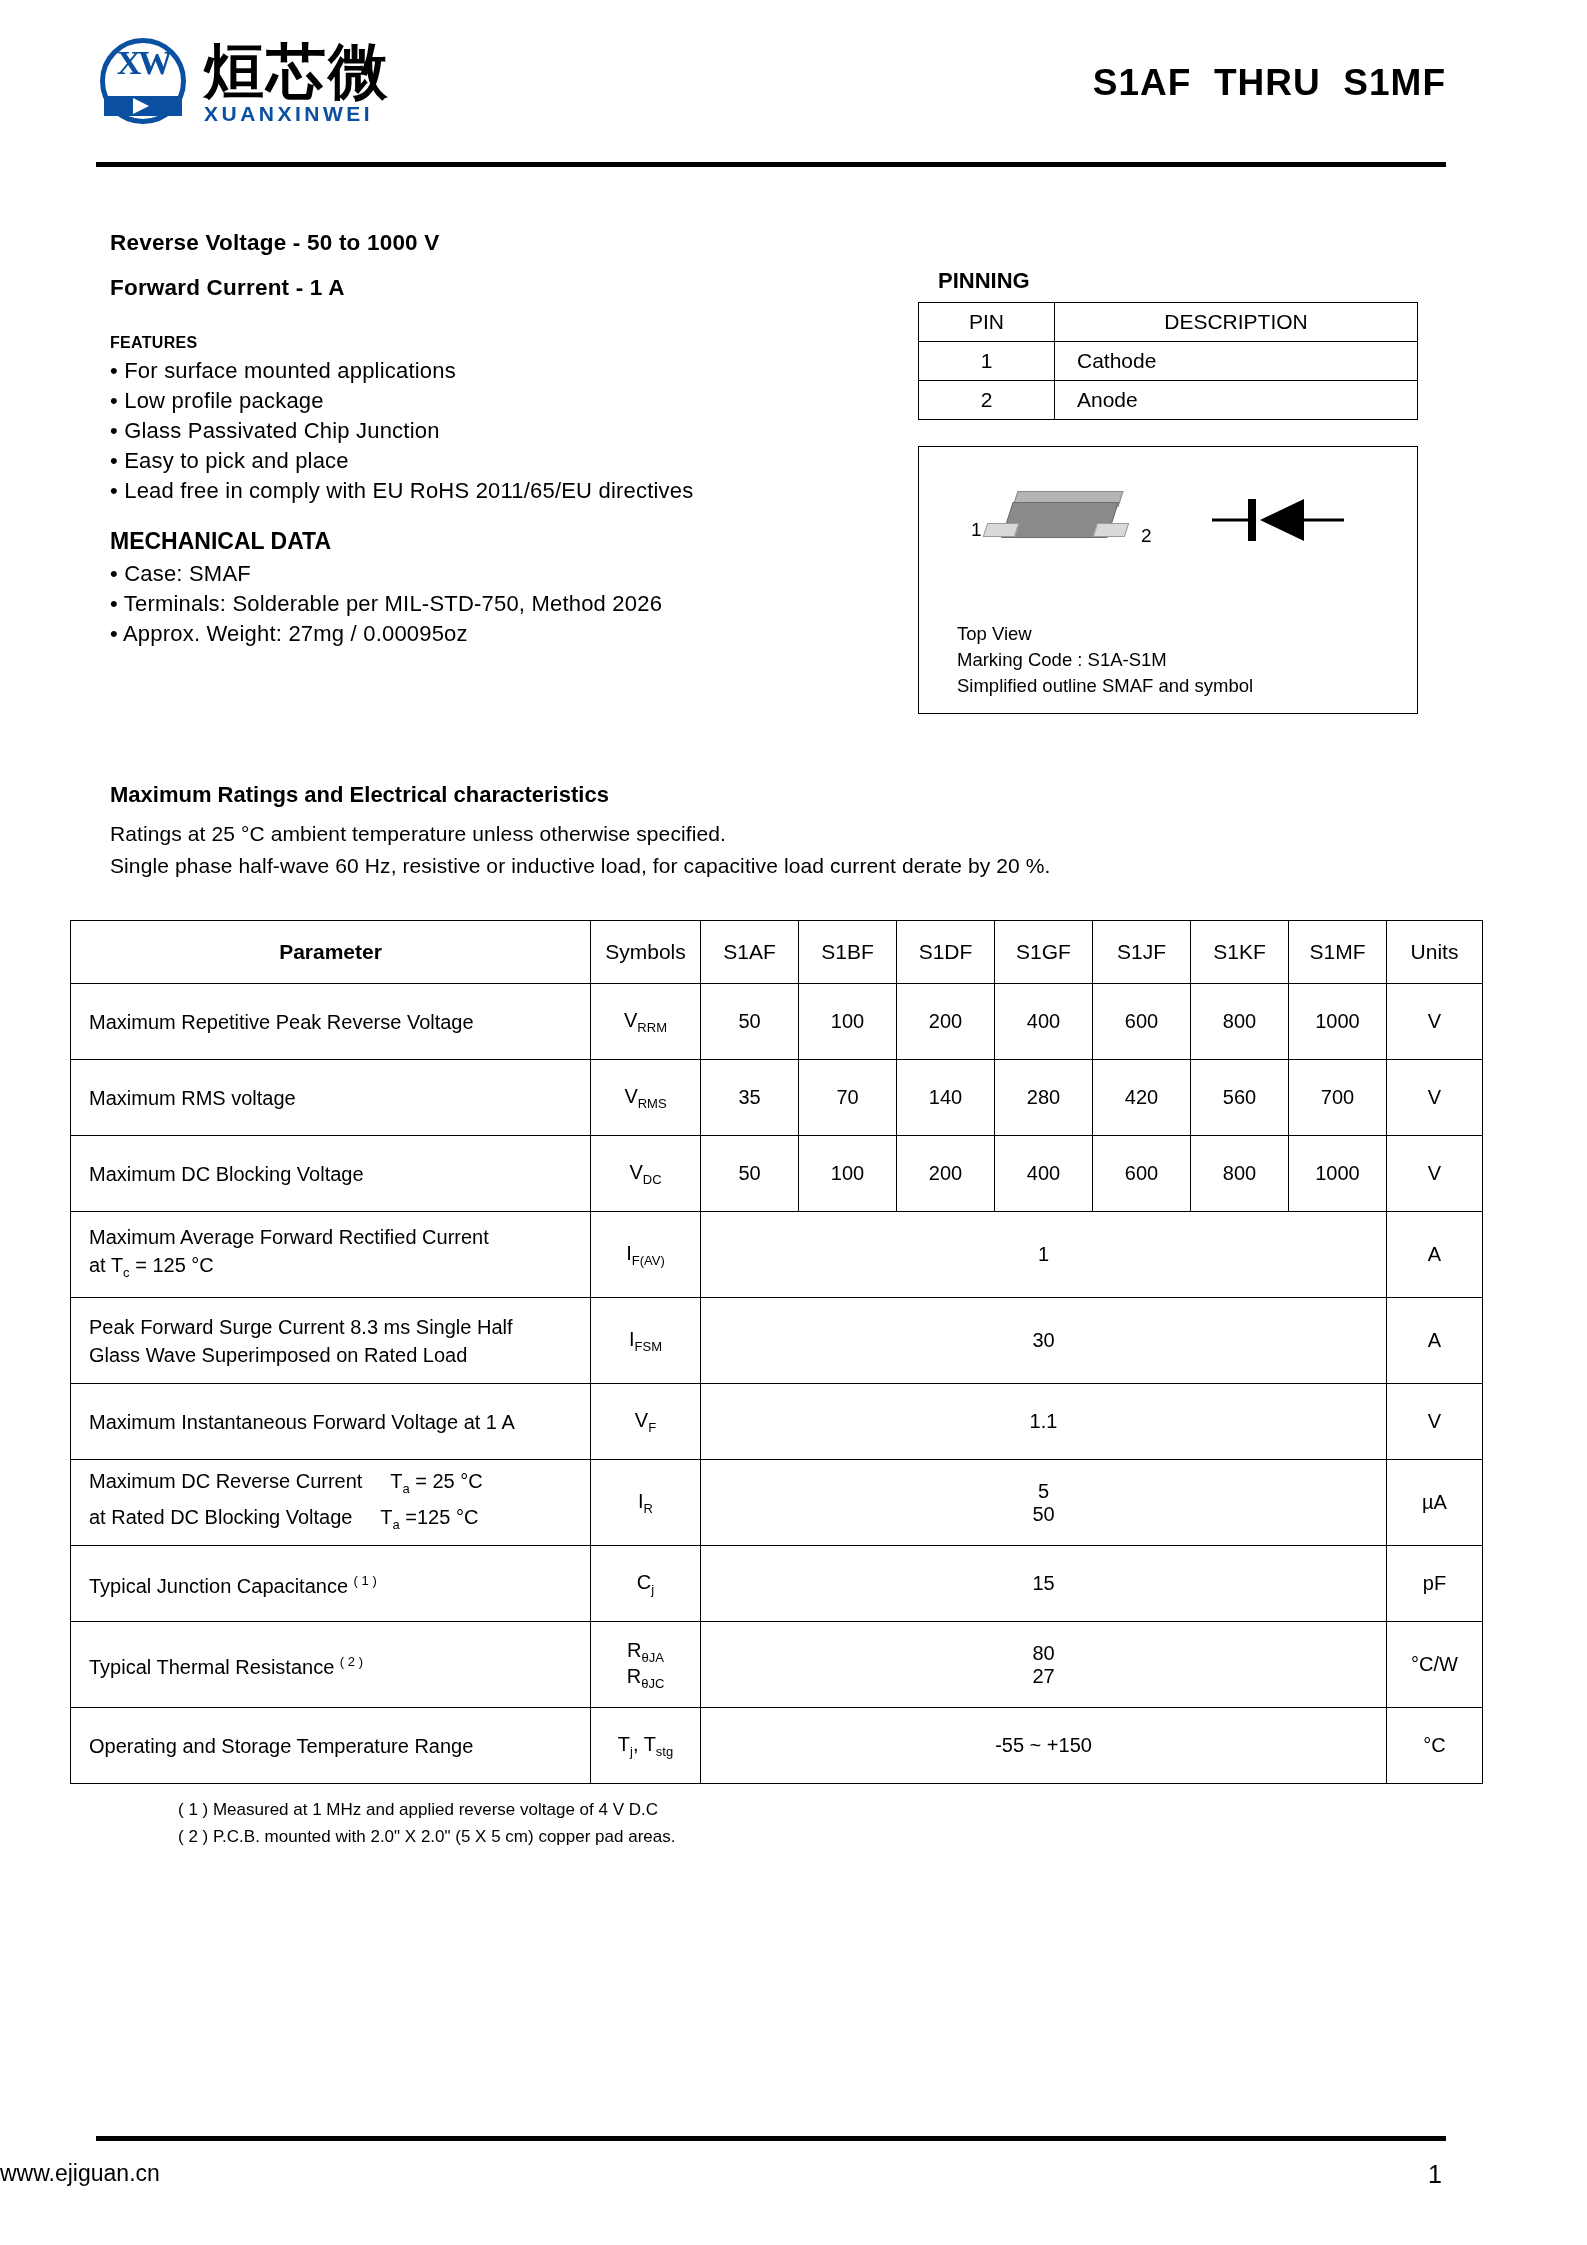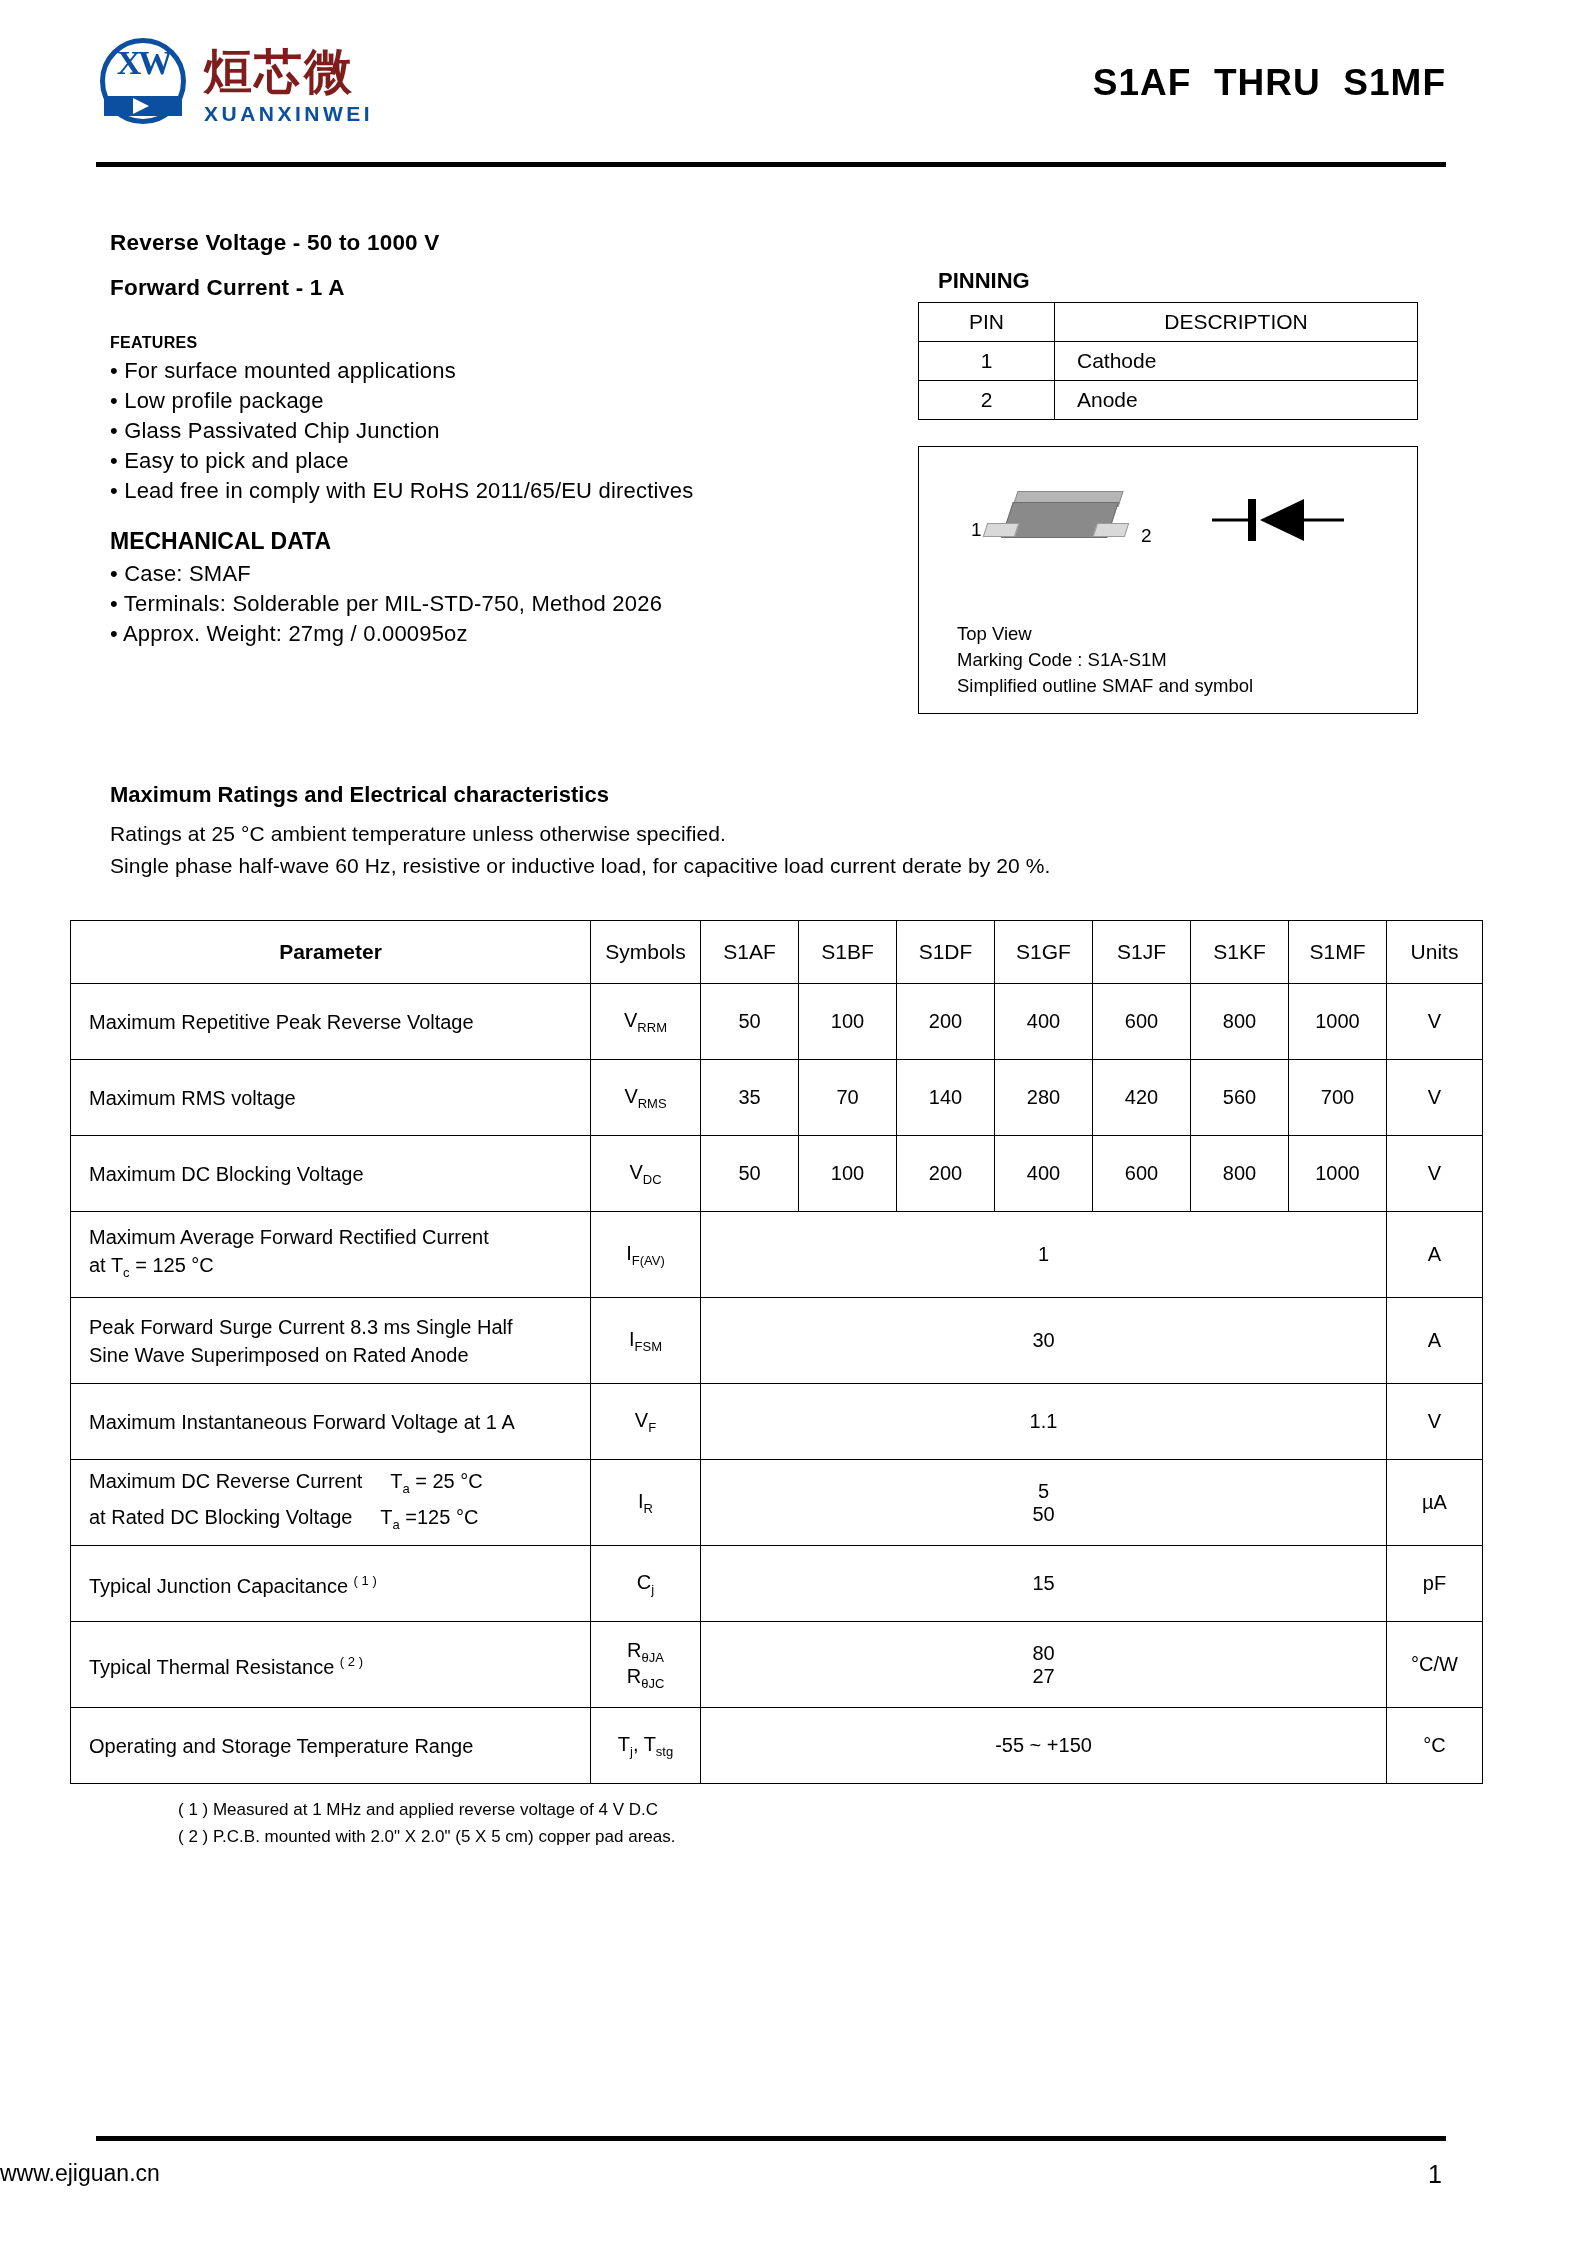--- a/index.html
+++ b/index.html
@@ -77,23 +77,23 @@
     width: 0; height: 0;
     border-top: 8px solid transparent;
     border-bottom: 8px solid transparent;
     border-left: 16px solid #ffffff;
   }
   .logo-text {
     margin-left: 10px;
   }
   .logo-cn {
     font-family: "DejaVu Sans", sans-serif;
-    font-size: 48px;
-    font-weight: bold;
-    color: #7f1d1d;
+    font-size: 60px;
+    font-weight: bold;
+    color: #000000;
     line-height: 58px;
     letter-spacing: 2px;
   }
   .logo-en {
     font-family: "Liberation Sans", sans-serif;
     font-size: 21px;
     font-weight: bold;
     color: #0b4fa0;
     letter-spacing: 3.5px;
     line-height: 24px;
@@ -492,21 +492,21 @@
         <span>at T</span><span class="sub">c</span><span> = 125 °C</span>
       </td>
       <td><span>I</span><span class="sub">F(AV)</span></td>
       <td colspan="7">1</td>
       <td>A</td>
     </tr>
 
     <tr class="taller">
       <td class="param">
         <span>Peak Forward Surge Current 8.3 ms Single Half</span><br>
-        <span>Sine Wave Superimposed on Rated Anode</span>
+        <span>Glass Wave Superimposed on Rated Load</span>
       </td>
       <td><span>I</span><span class="sub">FSM</span></td>
       <td colspan="7">30</td>
       <td>A</td>
     </tr>
 
     <tr class="tall">
       <td class="param">Maximum Instantaneous Forward Voltage at 1 A</td>
       <td><span>V</span><span class="sub">F</span></td>
       <td colspan="7">1.1</td>

